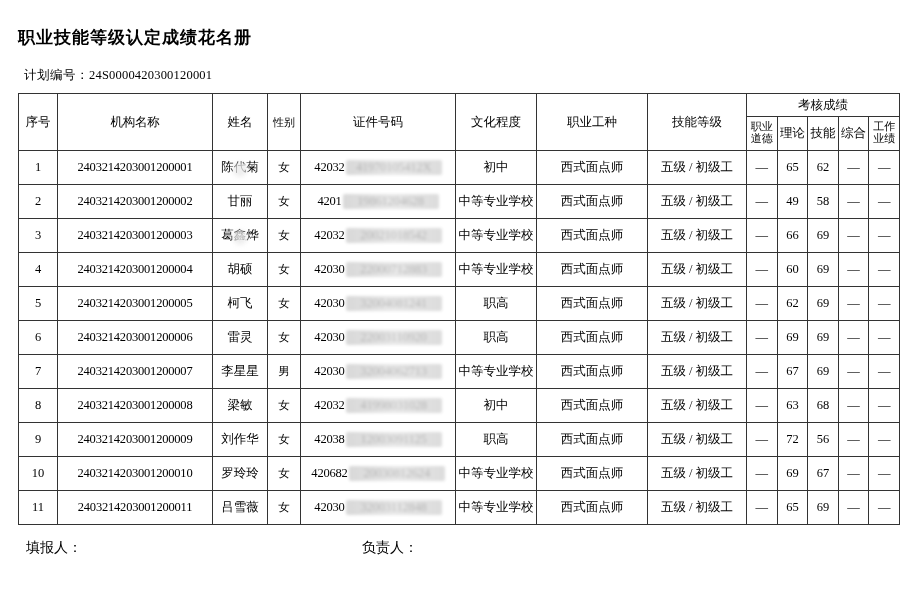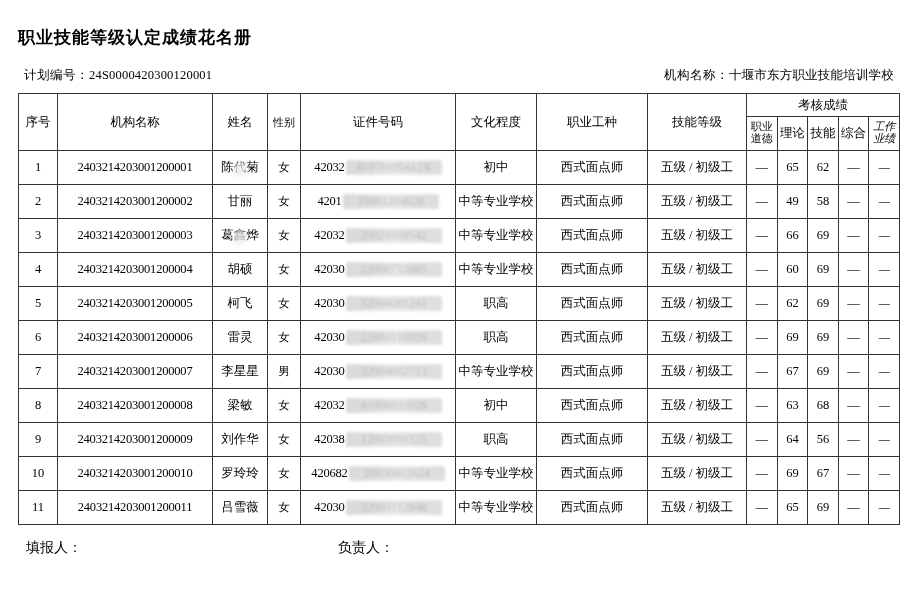--- a/index.html
+++ b/index.html
@@ -73,21 +73,21 @@
   }
   .c-seq      { width: 36px; }
   .c-ticket   { width: 152px; font-size: 12px; letter-spacing: -0.2px; }
   .c-name     { width: 52px; }
   .c-sex      { width: 30px; font-size: 12px; }
   .c-id       { width: 152px; }
   .c-edu      { width: 78px; }
   .c-occ      { width: 108px; }
   .c-level    { width: 96px; }
   .c-score    { width: 36px; }
-  .c-score-wide { width: 36px; font-style: italic; }
+  .c-score-wide { width: 36px; }
   .sex-vert {
     font-size: 11.5px;
     line-height: 1.02;
     display: inline-block;
   }
   .vert-head {
     font-size: 11px;
     line-height: 1.05;
     display: inline-block;
   }
@@ -107,21 +107,21 @@
     margin-left: 1px;
   }
   .footer-row {
     display: flex;
     font-size: 14px;
     margin-top: 14px;
     padding: 0 8px;
     gap: 12px;
   }
   .footer-row .f1 { width: 300px; }
-  .footer-row .f2 { width: 340px; }
+  .footer-row .f2 { width: 340px; margin-left: 24px; }
   .footer-row .f3 { flex: 1; text-align: right; padding-right: 36px;}
   .blurname {
     position: relative;
     display: inline-block;
   }
   .blurname::after {
     content: "";
     position: absolute;
     left: 50%;
     top: 50%;
@@ -137,23 +137,20 @@
 <body>
 
 <div class="page">
 
   <div class="doc-title">职业技能等级认定成绩花名册</div>
 
 
   <div class="meta-row">
     <div class="meta-left">
       <span class="meta-label">计划编号：</span><span class="meta-value">24S0000420300120001</span>
-    </div>
-    <div class="meta-right">
-      <span class="meta-label">机构名称：</span><span class="meta-value">十堰市东方职业技能培训学校</span>
     </div>
   </div>
 
   <table class="roster">
     <thead>
       <tr>
         <th class="c-seq th-tall" rowspan="2">序号</th>
         <th class="c-ticket" rowspan="2">机构名称</th>
         <th class="c-name" rowspan="2">姓名</th>
         <th class="c-sex" rowspan="2"><span class="vert-head">性别</span></th>
@@ -296,21 +293,21 @@
         <tr>
           <td class="row-cell c-seq">9</td>
           <td class="row-cell c-ticket">2403214203001200009</td>
           <td class="row-cell c-name"><span class="">刘作华</span></td>
           <td class="row-cell c-sex"><span class="sex-vert">女</span></td>
           <td class="row-cell c-id"><span class="id-masked">42038<span class="blur" style="width:96px">12003091125</span></span></td>
           <td class="row-cell c-edu">职高</td>
           <td class="row-cell c-occ">西式面点师</td>
           <td class="row-cell c-level">五级 / 初级工</td>
           <td class="row-cell c-score">—</td>
-          <td class="row-cell c-score">64</td>
+          <td class="row-cell c-score">72</td>
           <td class="row-cell c-score">56</td>
           <td class="row-cell c-score">—</td>
           <td class="row-cell c-score-wide">—</td>
         </tr>
         <tr>
           <td class="row-cell c-seq">10</td>
           <td class="row-cell c-ticket">2403214203001200010</td>
           <td class="row-cell c-name"><span class="">罗玲玲</span></td>
           <td class="row-cell c-sex"><span class="sex-vert">女</span></td>
           <td class="row-cell c-id"><span class="id-masked">420682<span class="blur" style="width:96px">20030812624</span></span></td>

